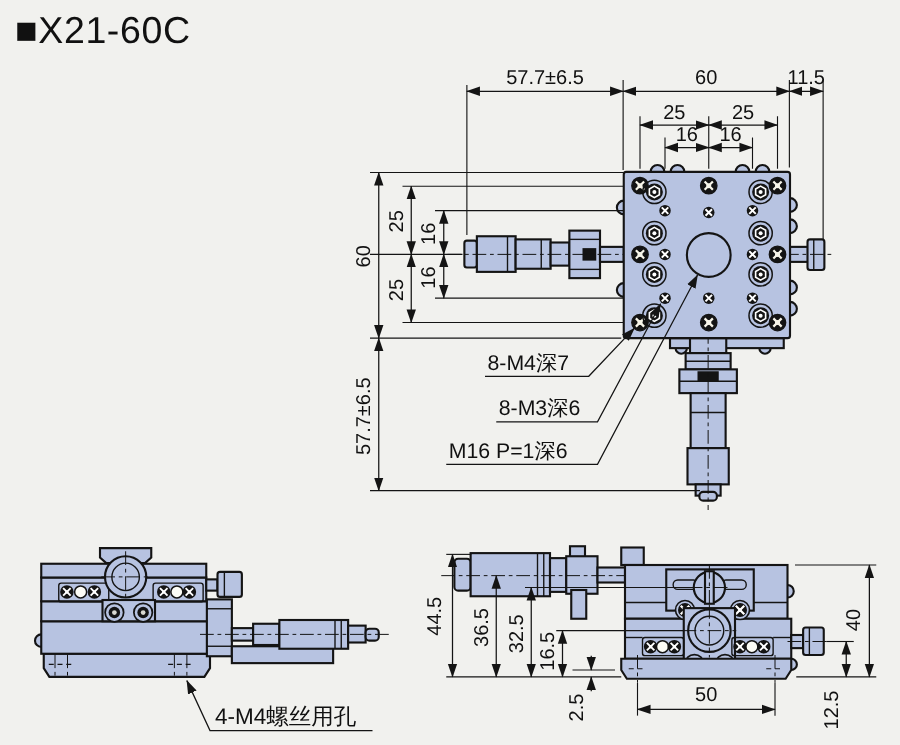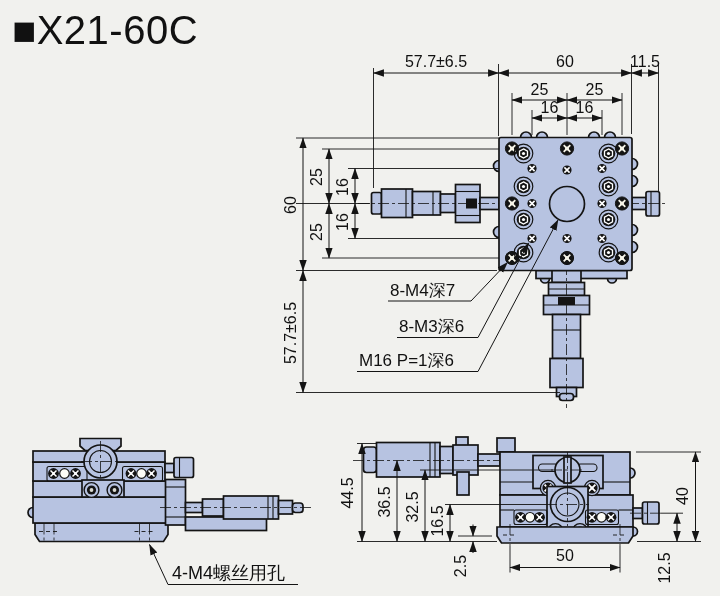--- a/index.html
+++ b/index.html
@@ -1,21 +1,21 @@
 <!DOCTYPE html>
 <html style="--background: #f1f1ee; --part-fill: #b7c3e1; --line: #141414; --text: #111111;"><head>
 <meta charset="utf-8">
 <style>
   :root{
     --background:#f1f1ee; --part-fill:#b7c3e1; --line:#141414; --text:#111111;
   }
   html,body{margin:0;padding:0;}
   body{width:720px;height:596px;background:var(--background);position:relative;overflow:hidden;
        font-family:"Liberation Sans","DejaVu Sans",sans-serif;}
-  .title{position:absolute;left:12px;top:8px;font-size:40px;font-weight:500;color:var(--text);
+  .title{position:absolute;left:12px;top:8px;font-size:30px;font-weight:500;color:var(--text);
          letter-spacing:0.5px;}
   svg{position:absolute;left:0;top:0;}
   .part{fill:var(--part-fill);stroke:var(--line);stroke-width:1.7;stroke-linejoin:miter;}
   .d1{fill:none;stroke:var(--line);stroke-width:1.1;}
   .dk{fill:var(--line);stroke:none;}
   .dim,.ext{fill:none;stroke:var(--line);stroke-width:1;}
   .ext{stroke-width:0.9;}
   .cl{fill:none;stroke:var(--line);stroke-width:0.8;stroke-dasharray:11 3 3 3;}
   .dash{fill:none;stroke:var(--line);stroke-width:0.9;stroke-dasharray:4 3;}
   text{font-family:"Liberation Sans","DejaVu Sans",sans-serif;fill:var(--text);}

